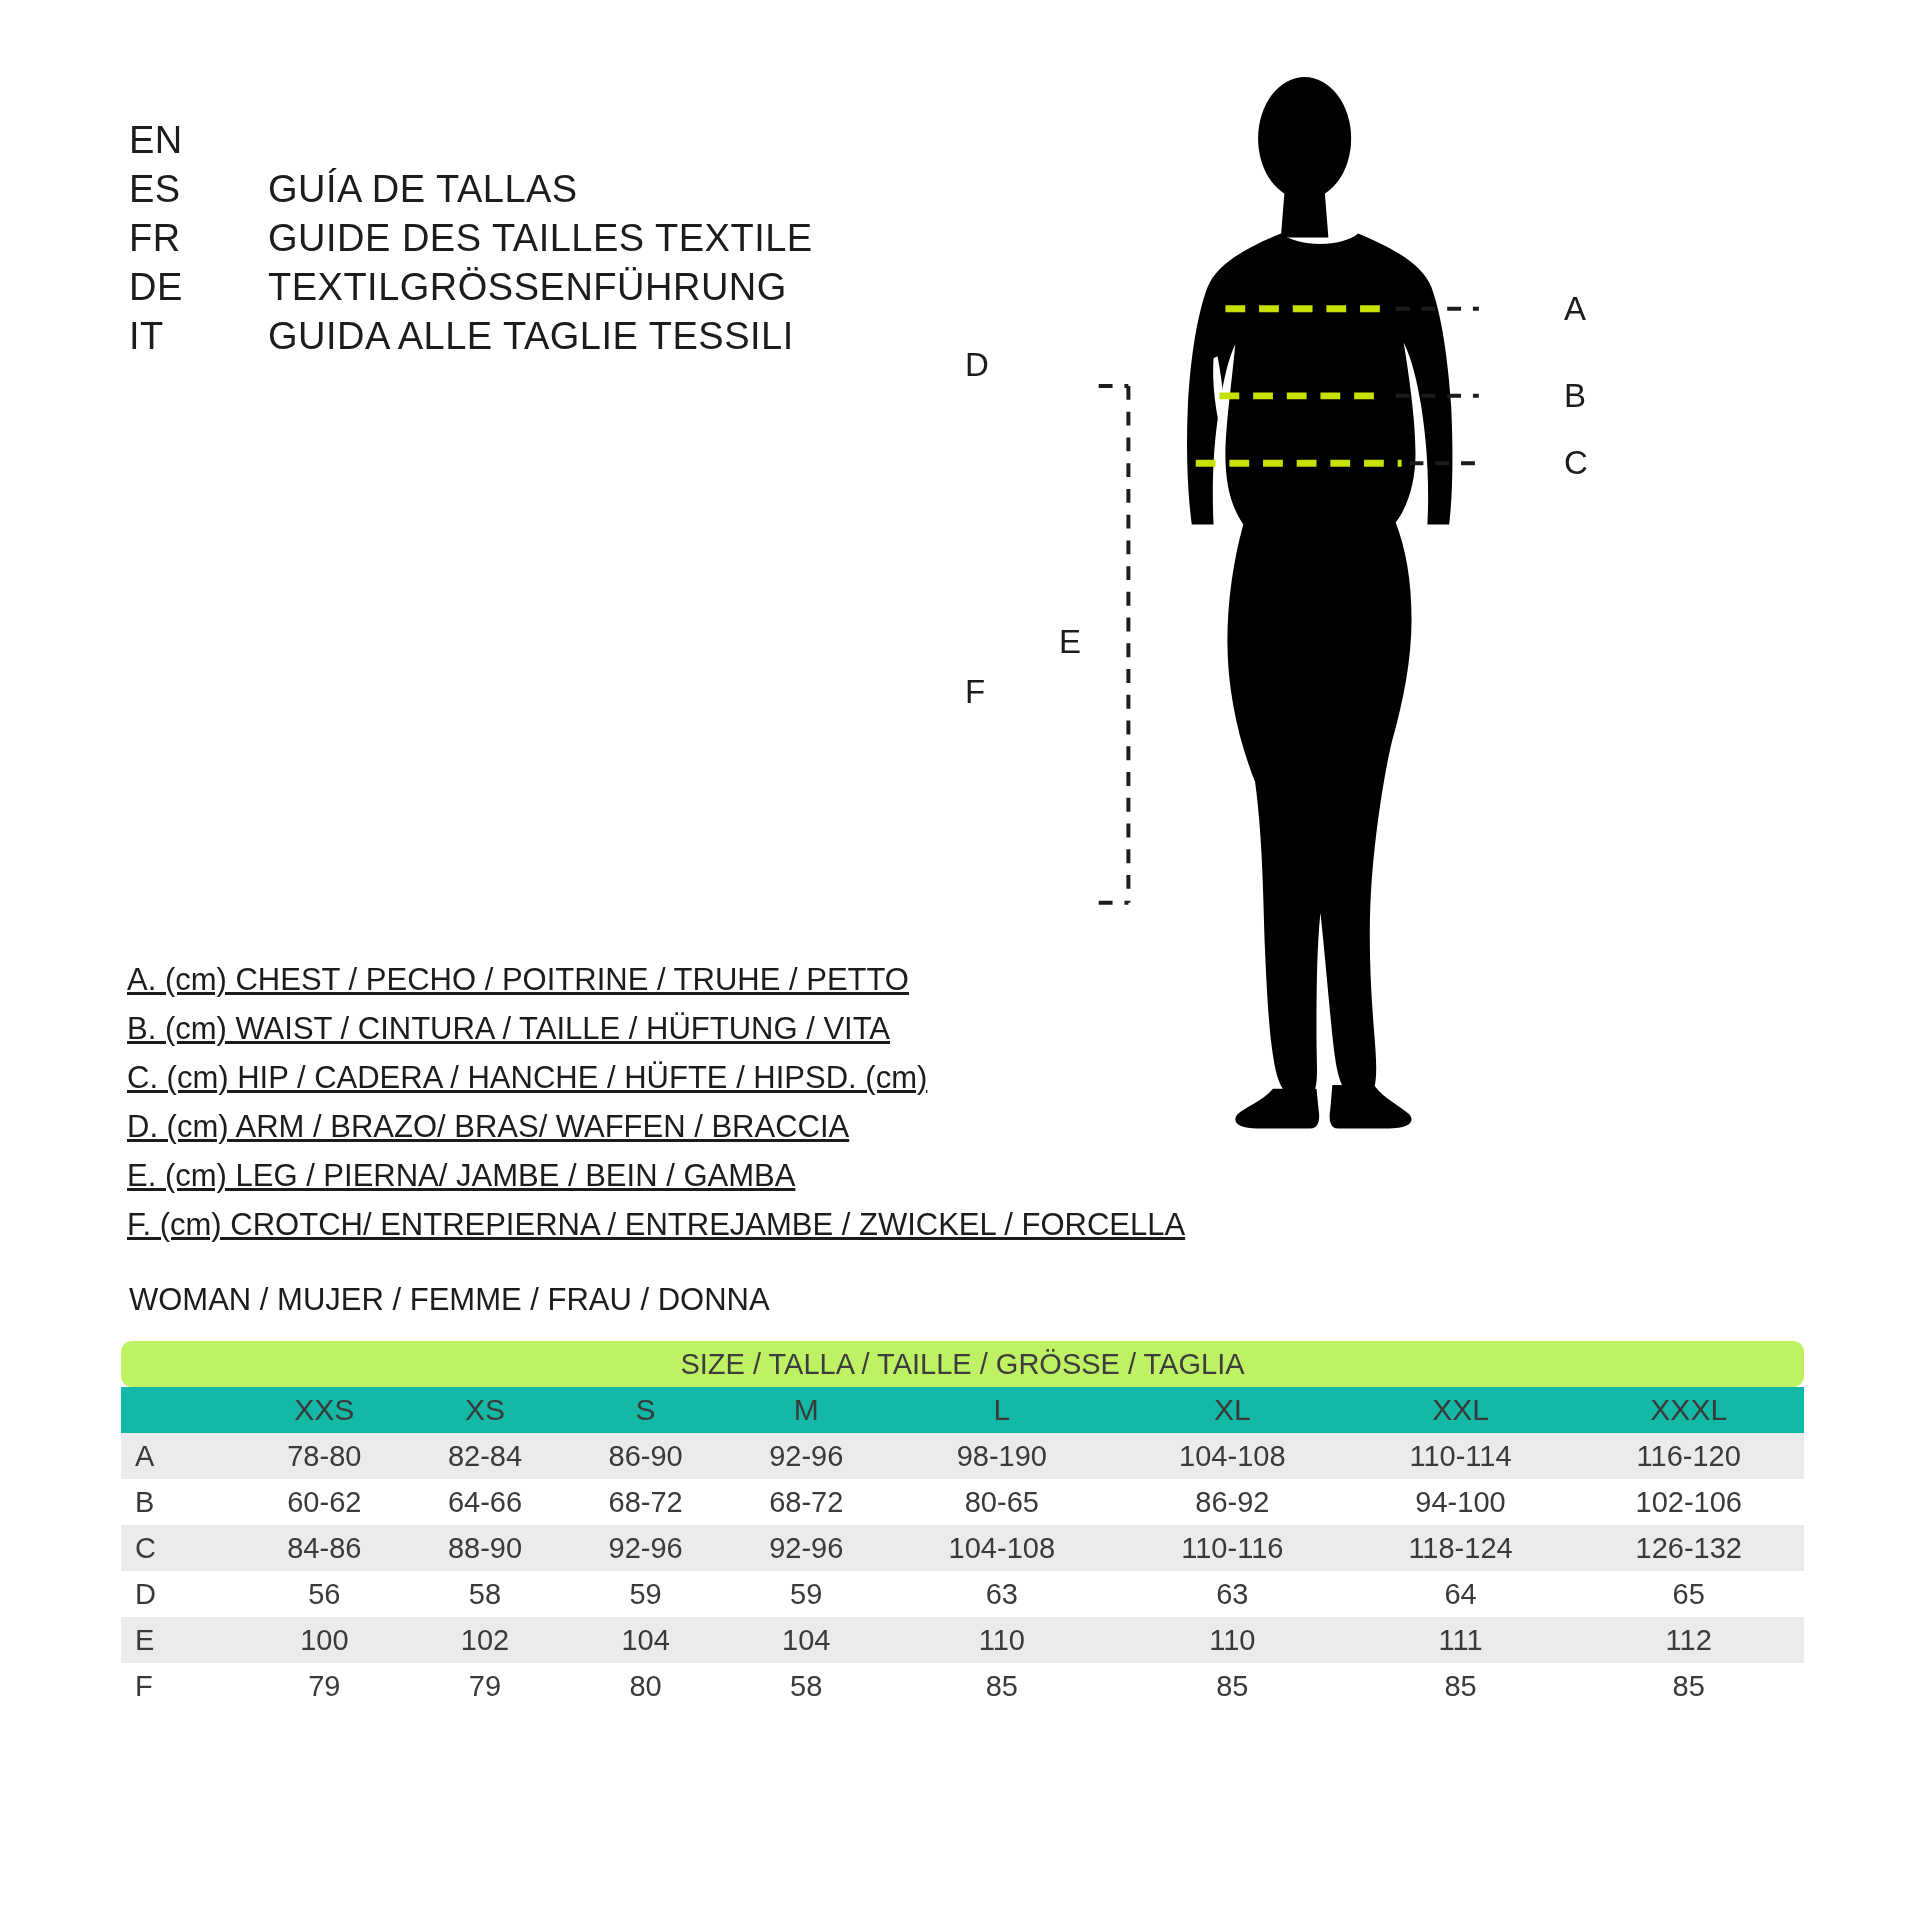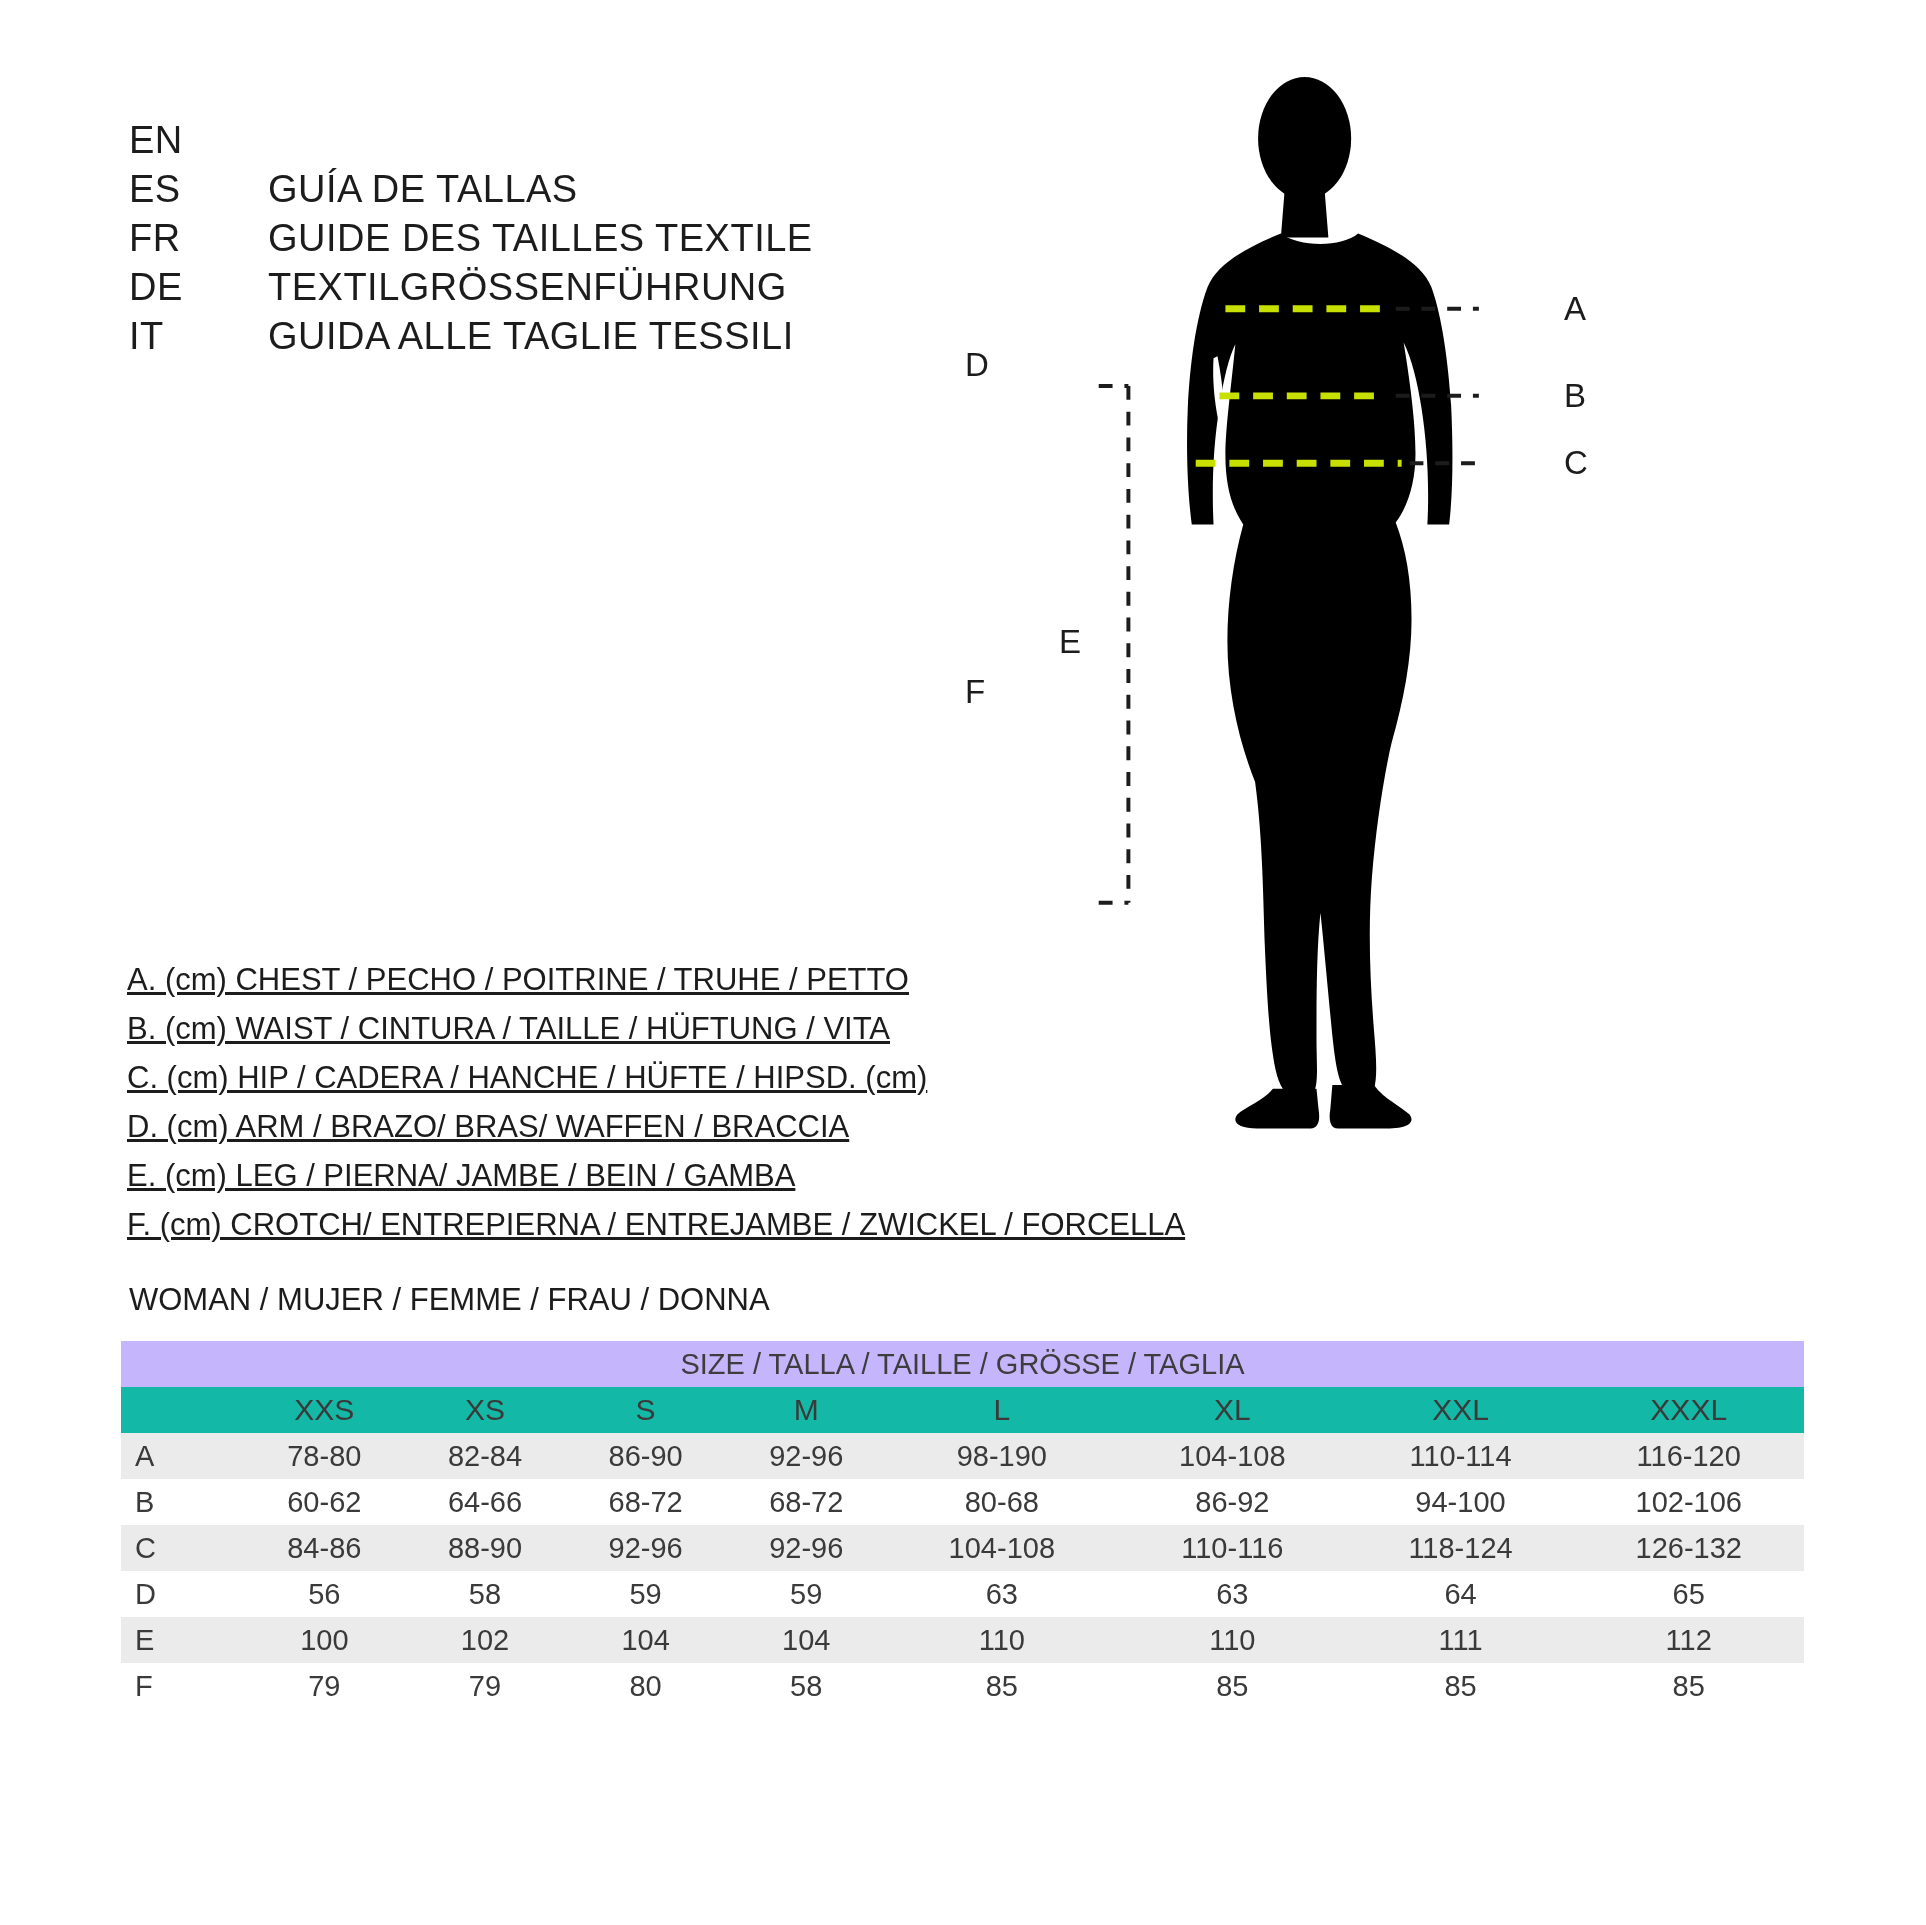--- a/index.html
+++ b/index.html
@@ -80,26 +80,27 @@
     height: 46px;
     text-align: center;
     font-weight: normal;
   }
   #size-table .rowlabel {
     text-align: left;
     padding-left: 14px;
     width: 109px;
   }
   .row-head td {
-    background: #c4b5fd;
+    background: #bef264;
     text-align: left;
     padding-left: 14px;
     height: 48px;
     font-size: 29px;
     color: #3d3d3d;
+    border-radius: 11px;
   }
   .row-sizes td {
     background: #14b8a6;
     font-size: 30px;
     color: #3a3a3a;
   }
   .row-shade td { background: #ebebeb; }
   .row-plain td { background: #ffffff; }
 
   
@@ -265,21 +266,21 @@
       <td>104-108</td>
       <td>110-114</td>
       <td>116-120</td>
     </tr>
     <tr class="row-plain">
       <td class="rowlabel">B</td>
       <td>60-62</td>
       <td>64-66</td>
       <td>68-72</td>
       <td>68-72</td>
-      <td>80-68</td>
+      <td>80-65</td>
       <td>86-92</td>
       <td>94-100</td>
       <td>102-106</td>
     </tr>
     <tr class="row-shade">
       <td class="rowlabel">C</td>
       <td>84-86</td>
       <td>88-90</td>
       <td>92-96</td>
       <td>92-96</td>

